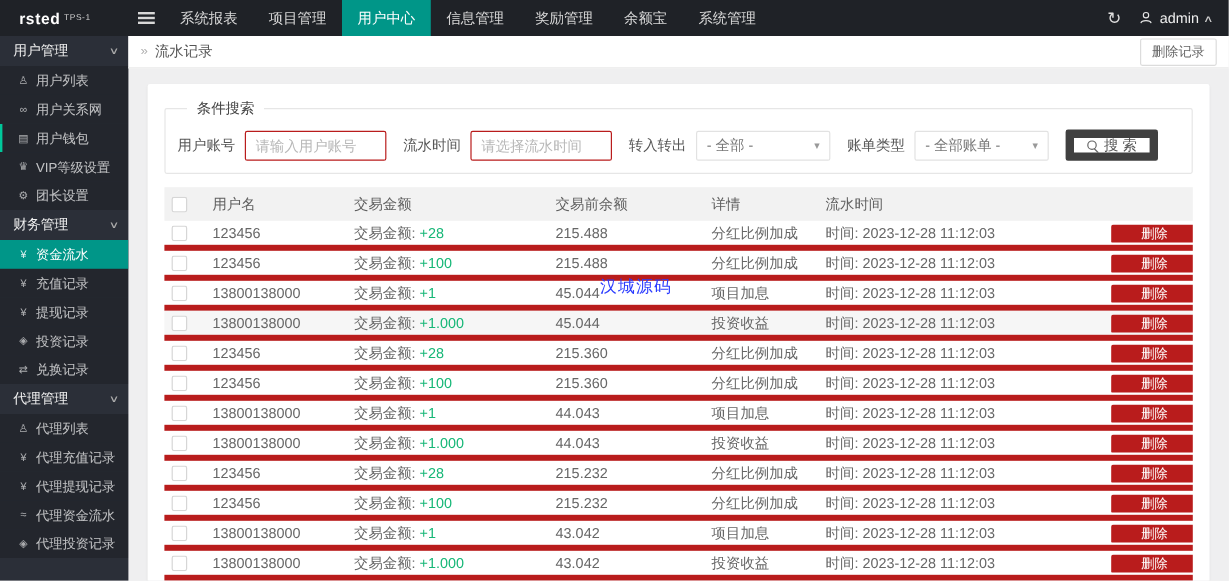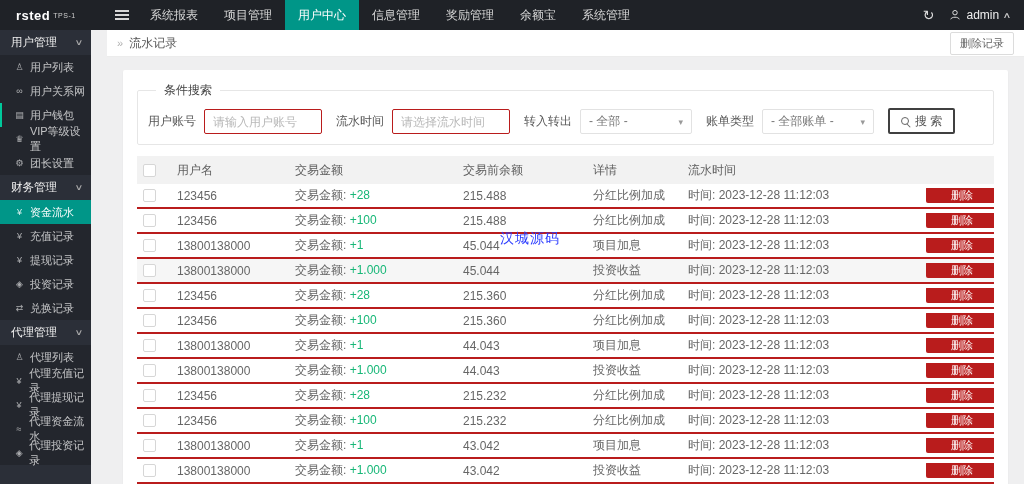--- a/index.html
+++ b/index.html
@@ -18,21 +18,21 @@
   .burger::before{content:"";position:absolute;top:2px;left:0;right:0;height:2px;background:#d8d8d8}
   .nav{display:flex;align-items:stretch;flex:1}
   .nav-item{display:flex;align-items:center;padding:0 13px;color:#d8d8d8;cursor:pointer}
   .nav-item.active{background:#009688;color:#fff}
   .top-right{display:flex;align-items:center;gap:15px;padding-right:14px}
   .refresh{font-size:14px;color:#ddd;cursor:pointer}
   .user{display:flex;align-items:center;gap:5px;color:#eee;cursor:pointer}
   .caret{font-size:8px;color:#ccc;transform:scaleX(1.5)}
 
   
-  .sidebar{position:absolute;top:30px;left:0;width:91px;height:454px;background:#2b2f38;overflow:hidden}
+  .sidebar{position:absolute;top:30px;left:0;width:107px;height:454px;background:#2b2f38;overflow:hidden}
   .side-group{display:flex;align-items:center;justify-content:space-between;height:25px;
     padding:0 9px 0 11px;color:#f0f0f0;font-size:11.5px;cursor:pointer}
   .chev{font-size:8px;color:#aaa;transform:scaleX(1.5)}
   .side-item{display:flex;align-items:center;height:24px;padding-left:13px;
     color:rgba(255,255,255,.72);font-size:11px;cursor:pointer;background:rgba(0,0,0,.18)}
   .side-item.active{background:#009688;color:#fff}
   .side-item.accent{box-shadow:inset 2px 0 0 #00c89b}
   .side-icon{width:13px;margin-right:4px;font-size:9px;opacity:.85;text-align:center}
 
   
@@ -51,29 +51,29 @@
   .filter-row{display:flex;align-items:flex-end;gap:14px}
   .filter-item{display:flex;align-items:center}
   .flabel{color:#565656;margin-right:8px;white-space:nowrap}
   .finput{width:118px;height:25px;border:1px solid #b91c1c;border-radius:2px;padding:0 8px;
     font-size:12px;color:#333;font-family:inherit;outline:none}
   .finput::placeholder{color:#b8b8b8}
   .fselect{width:112px;height:25px;border:1px solid #e2e2e2;border-radius:2px;display:flex;
     align-items:center;justify-content:space-between;padding:0 8px;color:#777;cursor:pointer;background:#fff}
   .fsel-caret{font-size:9px;color:#999}
   .btn-search{display:flex;align-items:center;gap:6px;height:26px;padding:0 11px;background:#fff;
-    border:2px solid #404040;border-radius:2px;color:#555;font-size:12px;cursor:pointer;font-family:inherit}
+    border:7px solid #404040;border-radius:2px;color:#555;font-size:12px;cursor:pointer;font-family:inherit}
   .mag{position:relative;width:8px;height:8px;border:1px solid #666;border-radius:50%;display:inline-block}
   .mag::after{content:"";position:absolute;right:-3px;bottom:-2px;width:5px;height:1px;
     background:#666;transform:rotate(45deg)}
 
   
   .table{margin-top:11px}
   .thead{display:flex;align-items:center;height:28px;background:#f2f2f2;color:#5f5f5f}
-  .trow{display:flex;align-items:center;height:25px;border-bottom:2px solid #b91c1c;color:#666}
+  .trow{display:flex;align-items:center;height:25px;border-bottom:5px solid #b91c1c;color:#666}
   .trow.hl{background:#f6f6f6}
   .cell{padding:0 2px;white-space:nowrap;overflow:hidden}
   .c-check{width:38px;display:flex;align-items:center;padding-left:6px}
   .checkbox{width:13px;height:13px;border:1px solid #d6d6d6;border-radius:2px;background:#fff;
     display:inline-block;cursor:pointer}
   .c-user{width:118px}.c-amount{width:168px}.c-balance{width:130px}
   .c-detail{width:95px}.c-time{width:238px}.c-op{width:70px}
   .amt-val{color:#16b777}
   .btn-del{background:#b91c1c;color:#fff;font-size:11px;padding:2px 25px;border-radius:2px;cursor:pointer}
 

